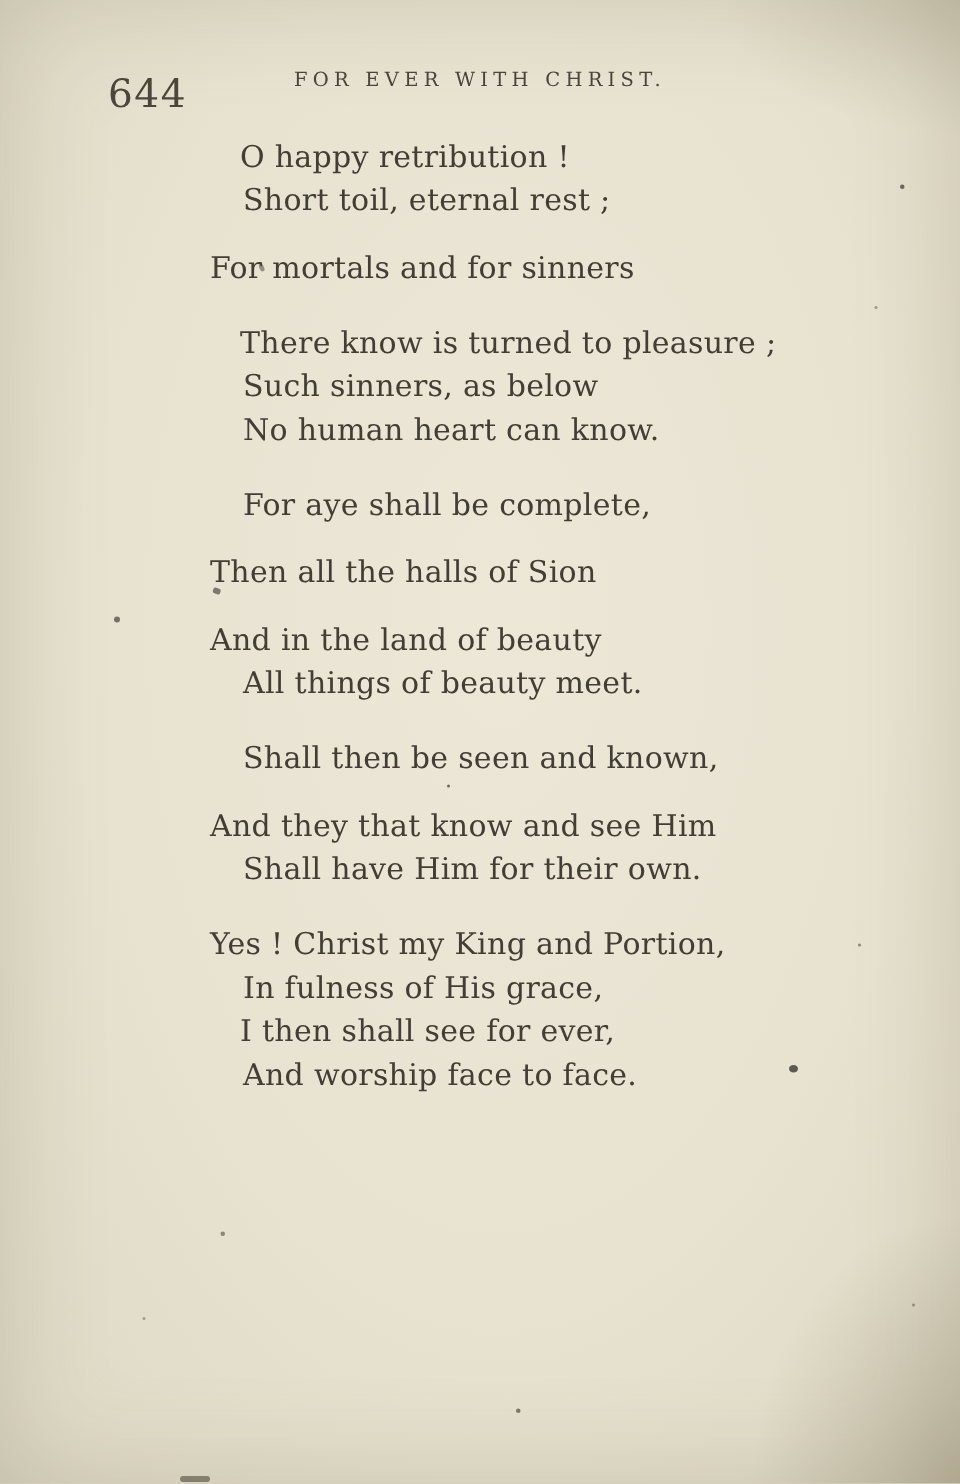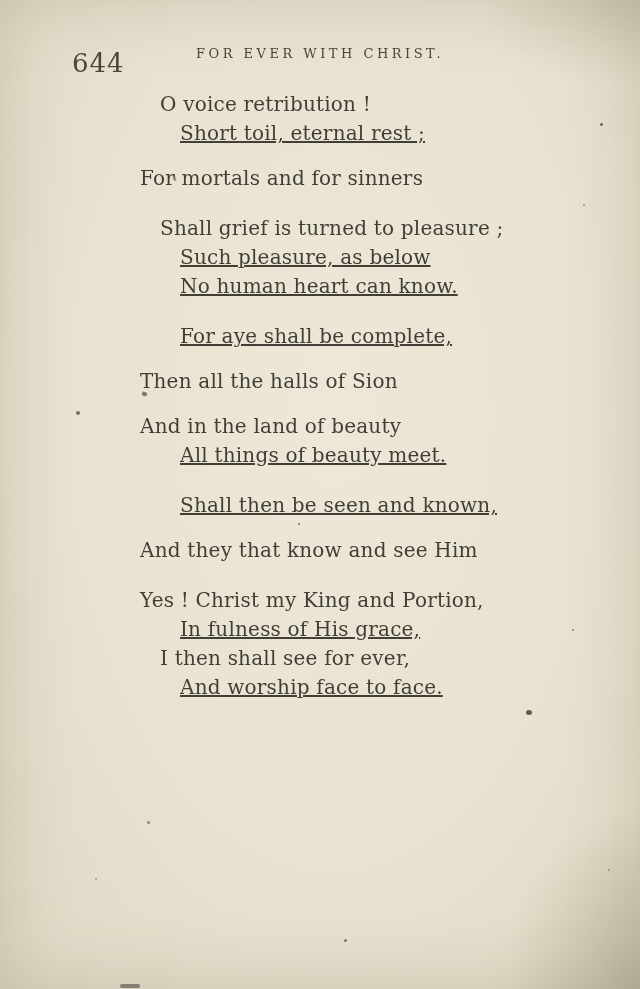--- a/index.html
+++ b/index.html
@@ -71,62 +71,63 @@
   .line {
     margin: 0;
     font-size: 20px;
     line-height: 29px;
     letter-spacing: 0.2px;
     white-space: nowrap;
     color: #423e36;
   }
   .i0 { margin-left: 0; margin-top: 16px; }
   .i1 { margin-left: 20px; }
-  .i2 { margin-left: 40px; text-decoration: underline; }
+  .i2 { margin-left: 22px; }
   .speck {
     position: absolute;
     background: #4e4a41;
     border-radius: 50%;
     pointer-events: none;
   }
 </style>
 </head>
 <body>
 
 <div class="page">
 
   <div class="top-shade"></div>
 
   <span class="pagenum">644</span>
   <div class="running-title">FOR EVER WITH CHRIST.</div>
 
   <div class="poem">
 
     <div class="stanza">
-      <p class="line i1">O voice retribution !</p>
+      <p class="line i1">O happy retribution !</p>
       <p class="line i2">Short toil, eternal rest ;</p>
       <p class="line i0">For mortals and for sinners</p>
     </div>
 
     <div class="stanza">
-      <p class="line i1">Shall grief is turned to pleasure ;</p>
-      <p class="line i2">Such pleasure, as below</p>
+      <p class="line i1">There know is turned to pleasure ;</p>
+      <p class="line i2">Such sinners, as below</p>
       <p class="line i2">No human heart can know.</p>
     </div>
 
     <div class="stanza">
       <p class="line i2">For aye shall be complete,</p>
       <p class="line i0">Then all the halls of Sion</p>
       <p class="line i0">And in the land of beauty</p>
       <p class="line i2">All things of beauty meet.</p>
     </div>
 
     <div class="stanza">
       <p class="line i2">Shall then be seen and known,</p>
       <p class="line i0">And they that know and see Him</p>
+      <p class="line i2">Shall have Him for their own.</p>
     </div>
 
 
     <div class="stanza">
       <p class="line i0">Yes ! Christ my King and Portion,</p>
       <p class="line i2">In fulness of His grace,</p>
       <p class="line i1">I then shall see for ever,</p>
       <p class="line i2">And worship face to face.</p>
     </div>
 

